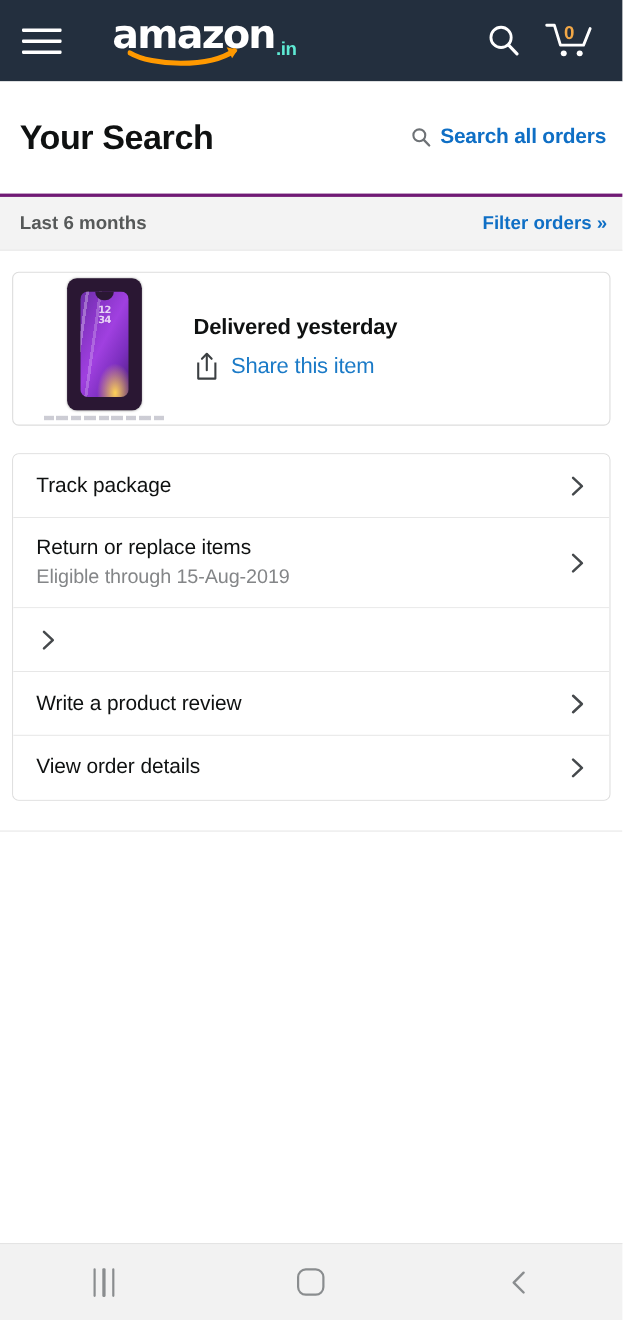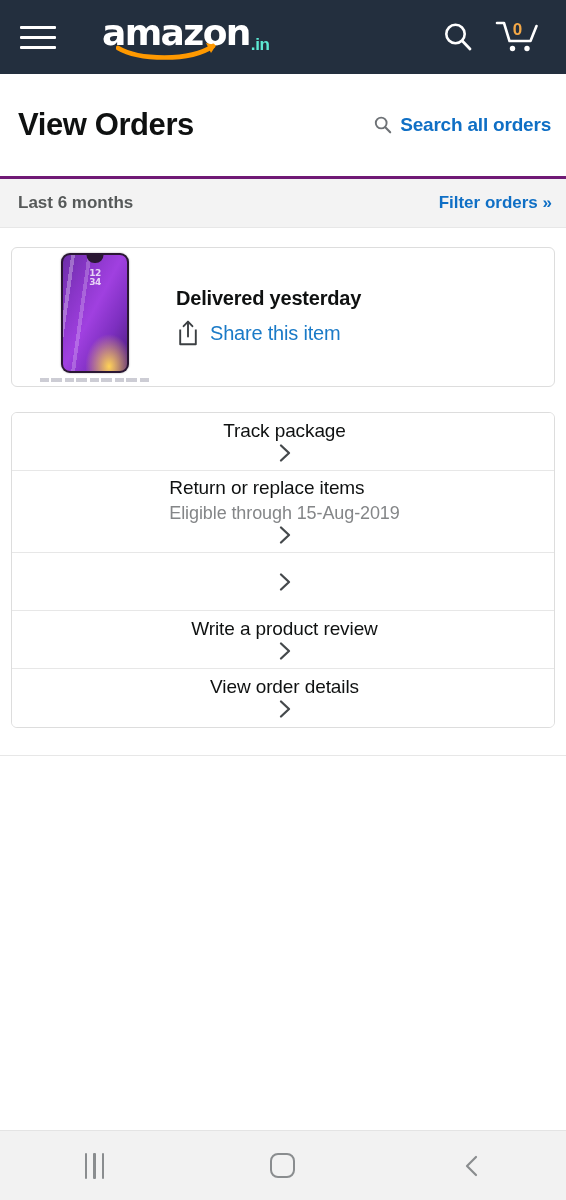--- a/index.html
+++ b/index.html
@@ -198,21 +198,21 @@
     justify-content: center;
     flex: 0 0 auto;
   }
 
   
   .phone {
     width: 68px;
     height: 120px;
     border-radius: 9px;
     background: #2a1733;
-    padding: 2px;
+    padding: 12px;
     position: relative;
     box-shadow: 0 0 2px rgba(0,0,0,.35);
   }
   .phone-screen {
     width: 100%;
     height: 100%;
     border-radius: 7px;
     position: relative;
     overflow: hidden;
     background:
@@ -293,26 +293,25 @@
 
   
   .actions-card {
     margin-top: 25px;
     overflow: hidden;
   }
   .action-row {
     height: 58px;
     display: flex;
     align-items: center;
-    justify-content: center;
+    justify-content: space-between;
     padding: 0 18px 0 21px;
     border-bottom: 1px solid #E7E7E7;
     cursor: pointer;
     background: #ffffff;
-    flex-direction: column;
   }
   .action-row:last-child { border-bottom: none; }
   .action-row.tall { height: 82px; }
   .action-text { display: flex; flex-direction: column; gap: 4px; }
   .action-label {
     font-size: 19px;
     color: #0F1111;
     letter-spacing: -0.1px;
   }
   .action-sub {
@@ -396,21 +395,21 @@
       <svg width="46" height="38" viewBox="0 0 46 38">
         <path d="M3 5 L10 5 L15.5 23 L36.5 23 L42.5 8" stroke="#ffffff" stroke-width="2.6" fill="none" stroke-linecap="round" stroke-linejoin="round"></path>
         <circle cx="18.5" cy="30.5" r="2.7" fill="#ffffff"></circle>
         <circle cx="33" cy="30.5" r="2.7" fill="#ffffff"></circle>
       </svg>
       <span class="cart-count">0</span>
     </div>
   </div>
 
   <div class="page-head">
-    <div class="page-title">View Orders</div>
+    <div class="page-title">Your Search</div>
     <div class="search-orders">
       <svg width="20" height="20" viewBox="0 0 20 20">
         <circle cx="8.2" cy="8" r="5.4" stroke="#6E7276" stroke-width="1.9" fill="none"></circle>
         <line x1="12.3" y1="12.2" x2="17.2" y2="17.3" stroke="#6E7276" stroke-width="2.1" stroke-linecap="round"></line>
       </svg>
       <span class="search-orders-label">Search all orders</span>
     </div>
   </div>
 
   <div class="filter-strip">

